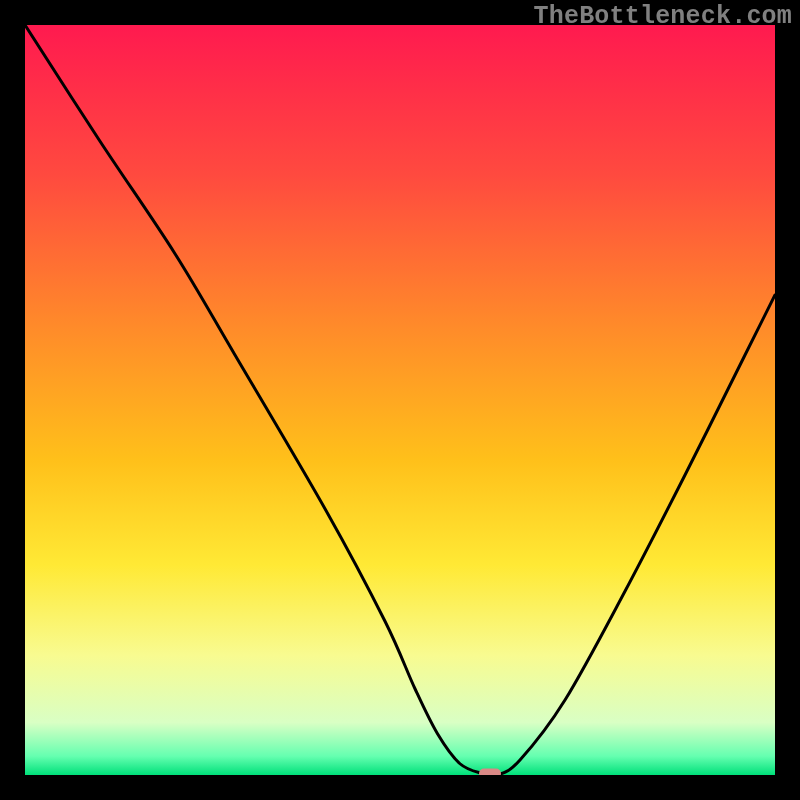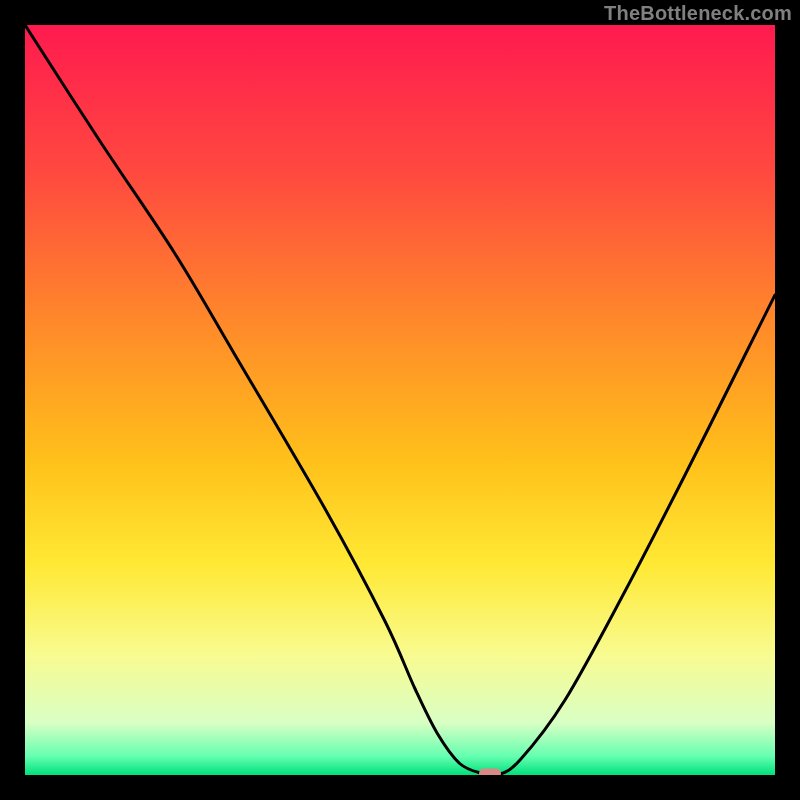--- a/index.html
+++ b/index.html
@@ -25,22 +25,22 @@
   }
   .plot svg {
     display: block;
     width: 750px;
     height: 750px;
   }
   .watermark {
     position: absolute;
     top: 2px;
     right: 8px;
-    font-family: Liberation Sans, sans-serif;
-    font-size: 20px;
+    font-family: Liberation Mono, monospace;
+    font-size: 25px;
     font-weight: 600;
     color: #808080;
     letter-spacing: 0.2px;
   }
   .marker {
     fill: #d98885;
   }
 </style>
 </head>
 <body>

